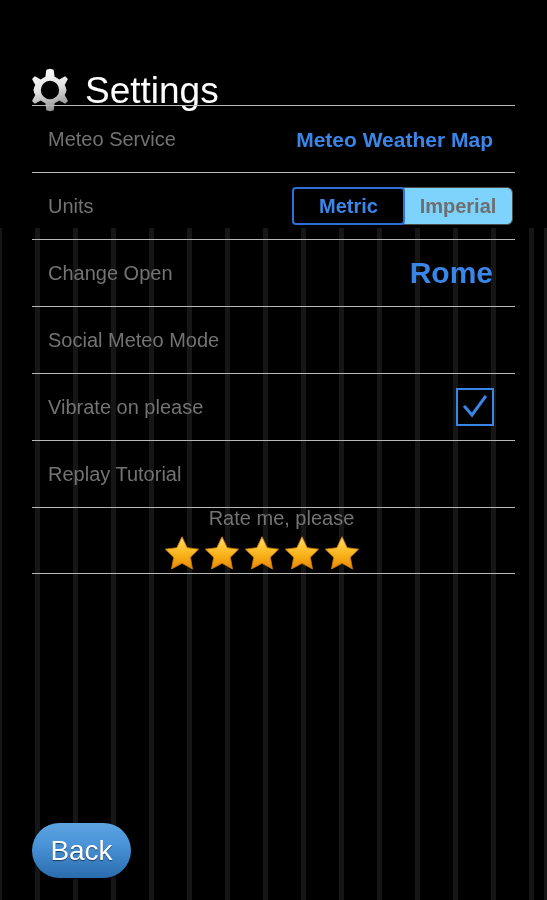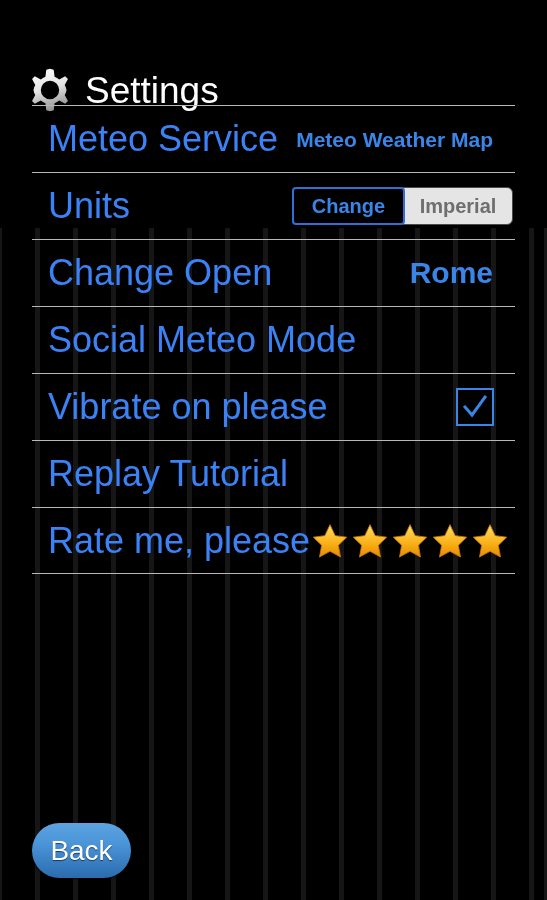--- a/index.html
+++ b/index.html
@@ -80,24 +80,25 @@
     position: relative;
     height: 67px;
     border-top: 1px solid #b8b8b8;
     display: flex;
     align-items: center;
     justify-content: space-between;
     box-sizing: border-box;
   }
   .row:last-child {
     border-bottom: 1px solid #b8b8b8;
+    flex-direction: column;
   }
   .row-label {
-    font-size: 36px;
-    color: #3b82f6;
+    font-size: 20px;
+    color: #737373;
     white-space: nowrap;
     padding-left: 16px;
     line-height: 1;
     text-align: right;
   }
   .row-value {
     font-size: 21px;
     font-weight: bold;
     color: #3a86e8;
     white-space: nowrap;
@@ -135,21 +136,21 @@
     border-radius: 4px;
     background: #000000;
     position: relative;
     z-index: 2;
   }
   .seg-off {
     width: 110px;
     color: #6e6e6e;
     border: 1px solid #4a4a4a;
     border-radius: 0 6px 6px 0;
-    background: #e5e5e5;
+    background: #7dd3fc;
     margin-left: -2px;
   }
 
   
   #vibrate-checkbox {
     width: 38px;
     height: 38px;
     border: 2px solid #3a86e8;
     box-sizing: border-box;
     margin-right: 21px;
@@ -243,21 +244,21 @@
 
     <div class="row">
       <span class="row-label">Meteo Service</span>
       <span class="row-value">Meteo Weather Map</span>
     </div>
 
     <div class="row">
       <span class="row-label">Units</span>
       <div class="row-right">
         <div id="units-toggle">
-          <div class="seg seg-on">Change</div>
+          <div class="seg seg-on">Metric</div>
           <div class="seg seg-off">Imperial</div>
         </div>
       </div>
     </div>
 
     <div class="row">
       <span class="row-label">Change Open</span>
       <span class="row-value city">Rome</span>
     </div>
 

